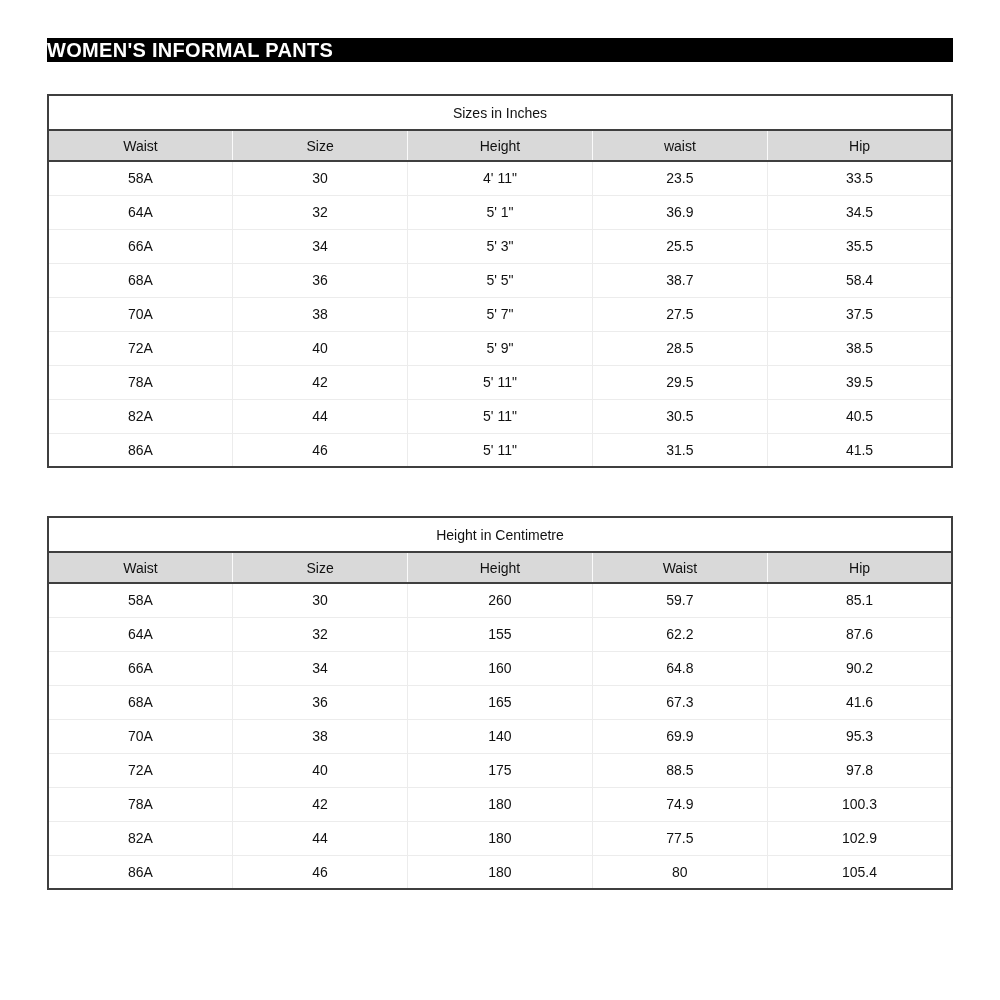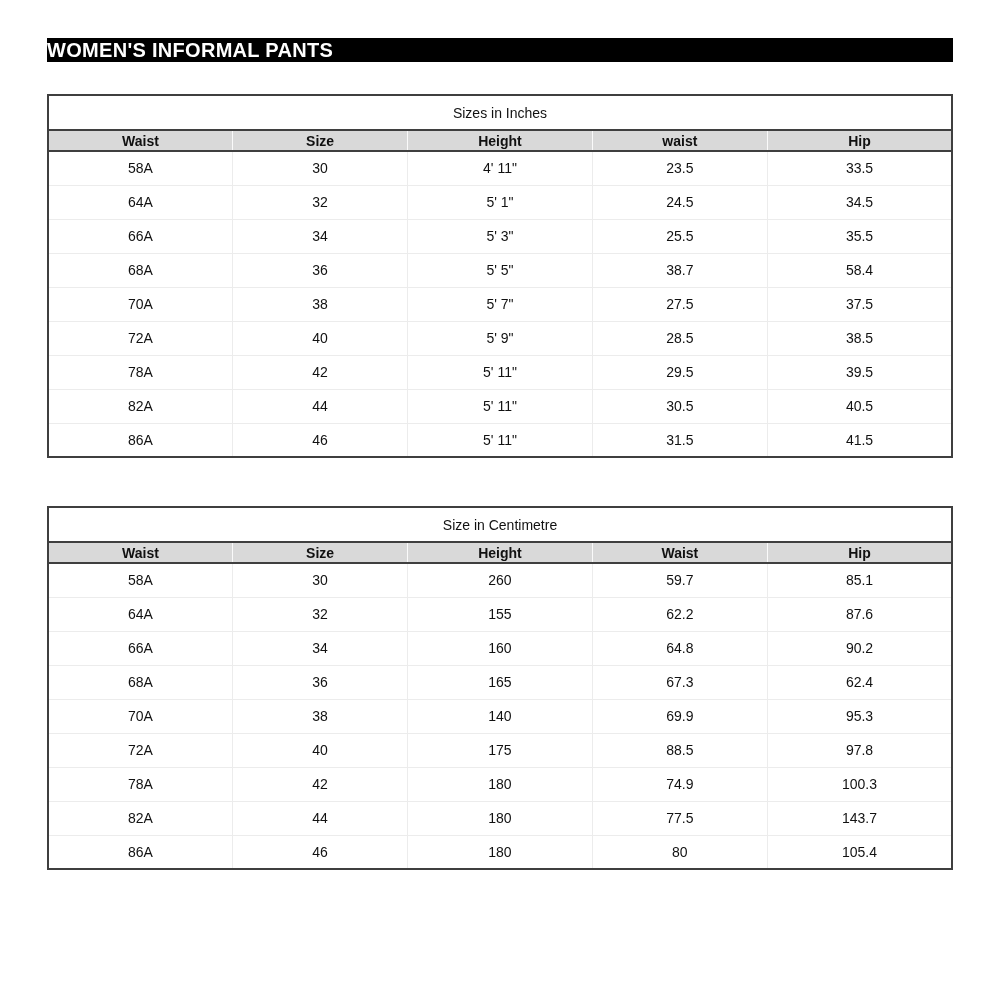--- a/index.html
+++ b/index.html
@@ -49,23 +49,23 @@
   }
   .table-title {
     height: 35px;
     text-align: center;
     font-weight: 400;
     background: #ffffff;
     border-bottom: 2px solid var(--border-dark);
     padding: 0;
   }
   .head-row th {
-    height: 21px;
+    height: 31px;
     background: var(--header-bg);
-    font-weight: 700;
+    font-weight: 400;
     text-align: center;
     border-bottom: 2px solid var(--border-dark);
     border-left: 1px solid #fafafa;
     padding: 0;
     margin-top: 36px;
   }
   tbody td {
     height: 34px;
     text-align: center;
     border-left: 1px solid var(--grid-light);
@@ -108,21 +108,21 @@
             <td>58A</td>
             <td>30</td>
             <td>4' 11"</td>
             <td>23.5</td>
             <td>33.5</td>
           </tr>
           <tr>
             <td>64A</td>
             <td>32</td>
             <td>5' 1"</td>
-            <td>24.5</td>
+            <td>36.9</td>
             <td>34.5</td>
           </tr>
           <tr>
             <td>66A</td>
             <td>34</td>
             <td>5' 3"</td>
             <td>25.5</td>
             <td>35.5</td>
           </tr>
           <tr>
@@ -175,21 +175,21 @@
     <table>
       <colgroup>
         <col style="width:20.4%">
           <col style="width:19.4%">
           <col style="width:20.4%">
           <col style="width:19.4%">
           <col style="width:20.4%">
       </colgroup>
       <thead>
         <tr>
-          <th class="table-title" colspan="5">Size in Centimetre</th>
+          <th class="table-title" colspan="5">Height in Centimetre</th>
         </tr>
         <tr class="head-row">
             <th>Waist</th>
             <th>Size</th>
             <th>Height</th>
             <th>Waist</th>
             <th>Hip</th>
           </tr>
       </thead>
       <tbody>
@@ -212,21 +212,21 @@
             <td>34</td>
             <td>160</td>
             <td>64.8</td>
             <td>90.2</td>
           </tr>
           <tr>
             <td>68A</td>
             <td>36</td>
             <td>165</td>
             <td>67.3</td>
-            <td>62.4</td>
+            <td>41.6</td>
           </tr>
           <tr>
             <td>70A</td>
             <td>38</td>
             <td>140</td>
             <td>69.9</td>
             <td>95.3</td>
           </tr>
           <tr>
             <td>72A</td>
@@ -240,21 +240,21 @@
             <td>42</td>
             <td>180</td>
             <td>74.9</td>
             <td>100.3</td>
           </tr>
           <tr>
             <td>82A</td>
             <td>44</td>
             <td>180</td>
             <td>77.5</td>
-            <td>143.7</td>
+            <td>102.9</td>
           </tr>
           <tr>
             <td>86A</td>
             <td>46</td>
             <td>180</td>
             <td>80</td>
             <td>105.4</td>
           </tr>
         </tbody>
     </table>

